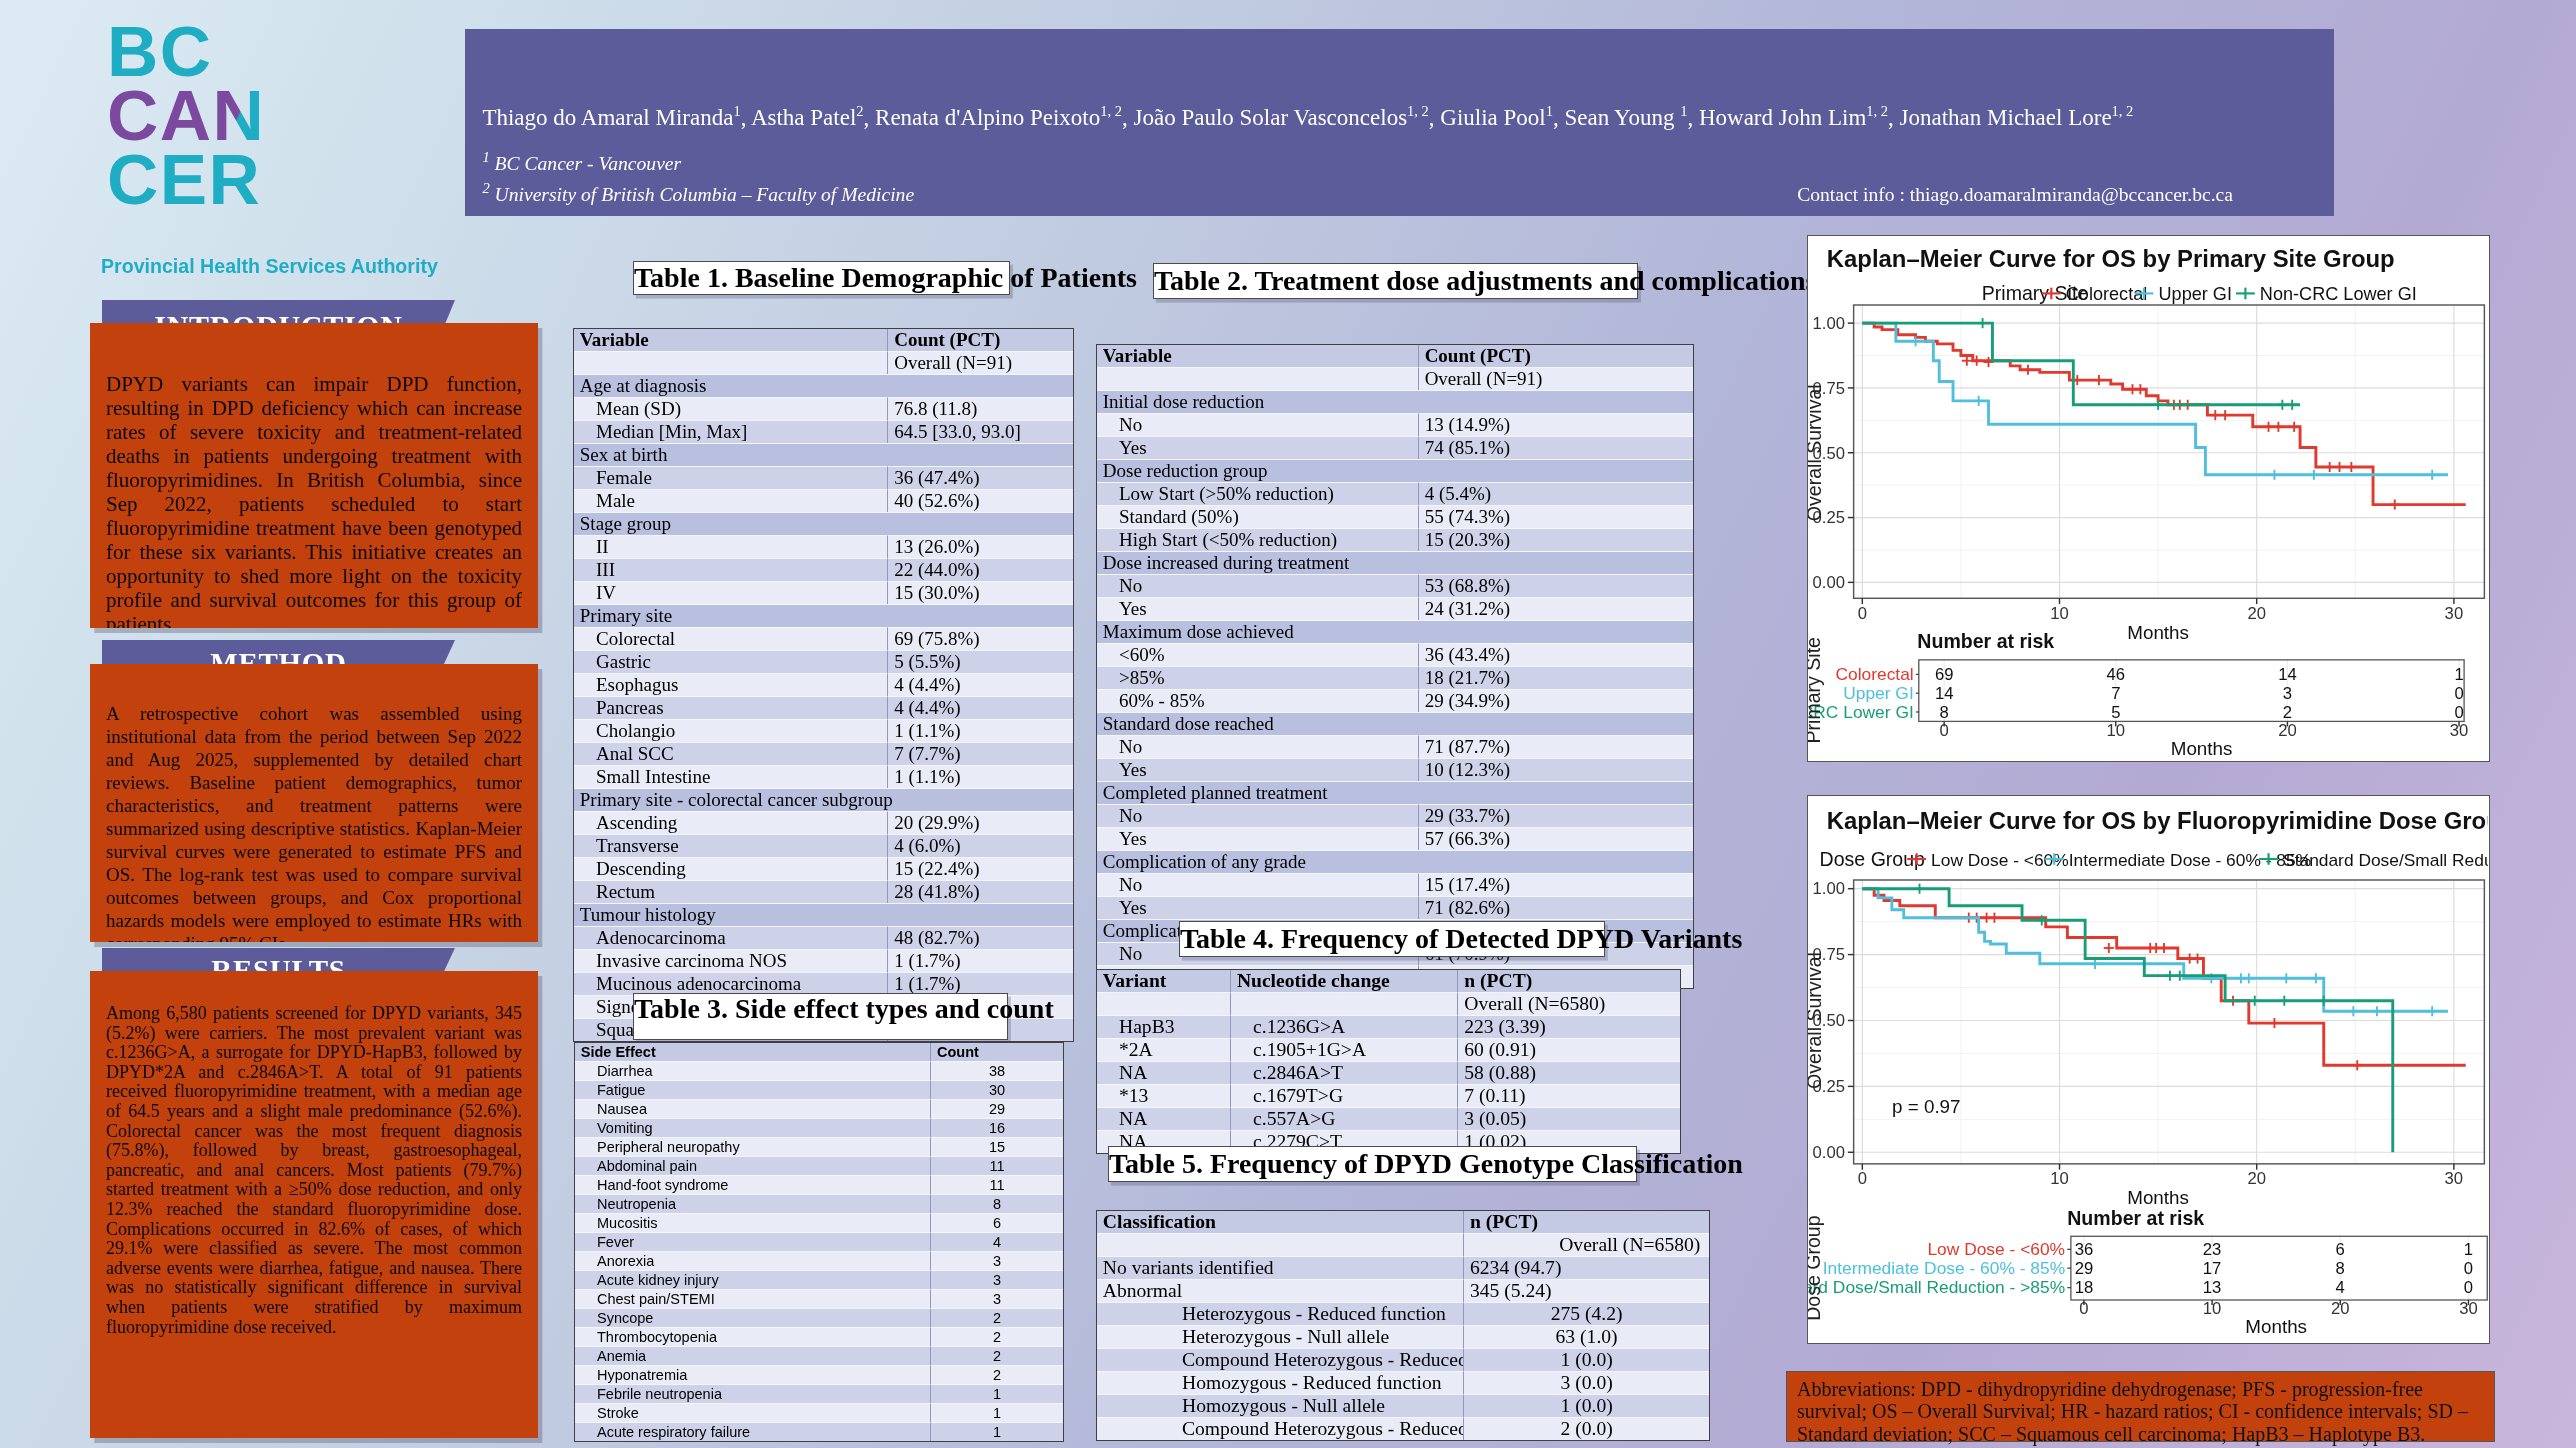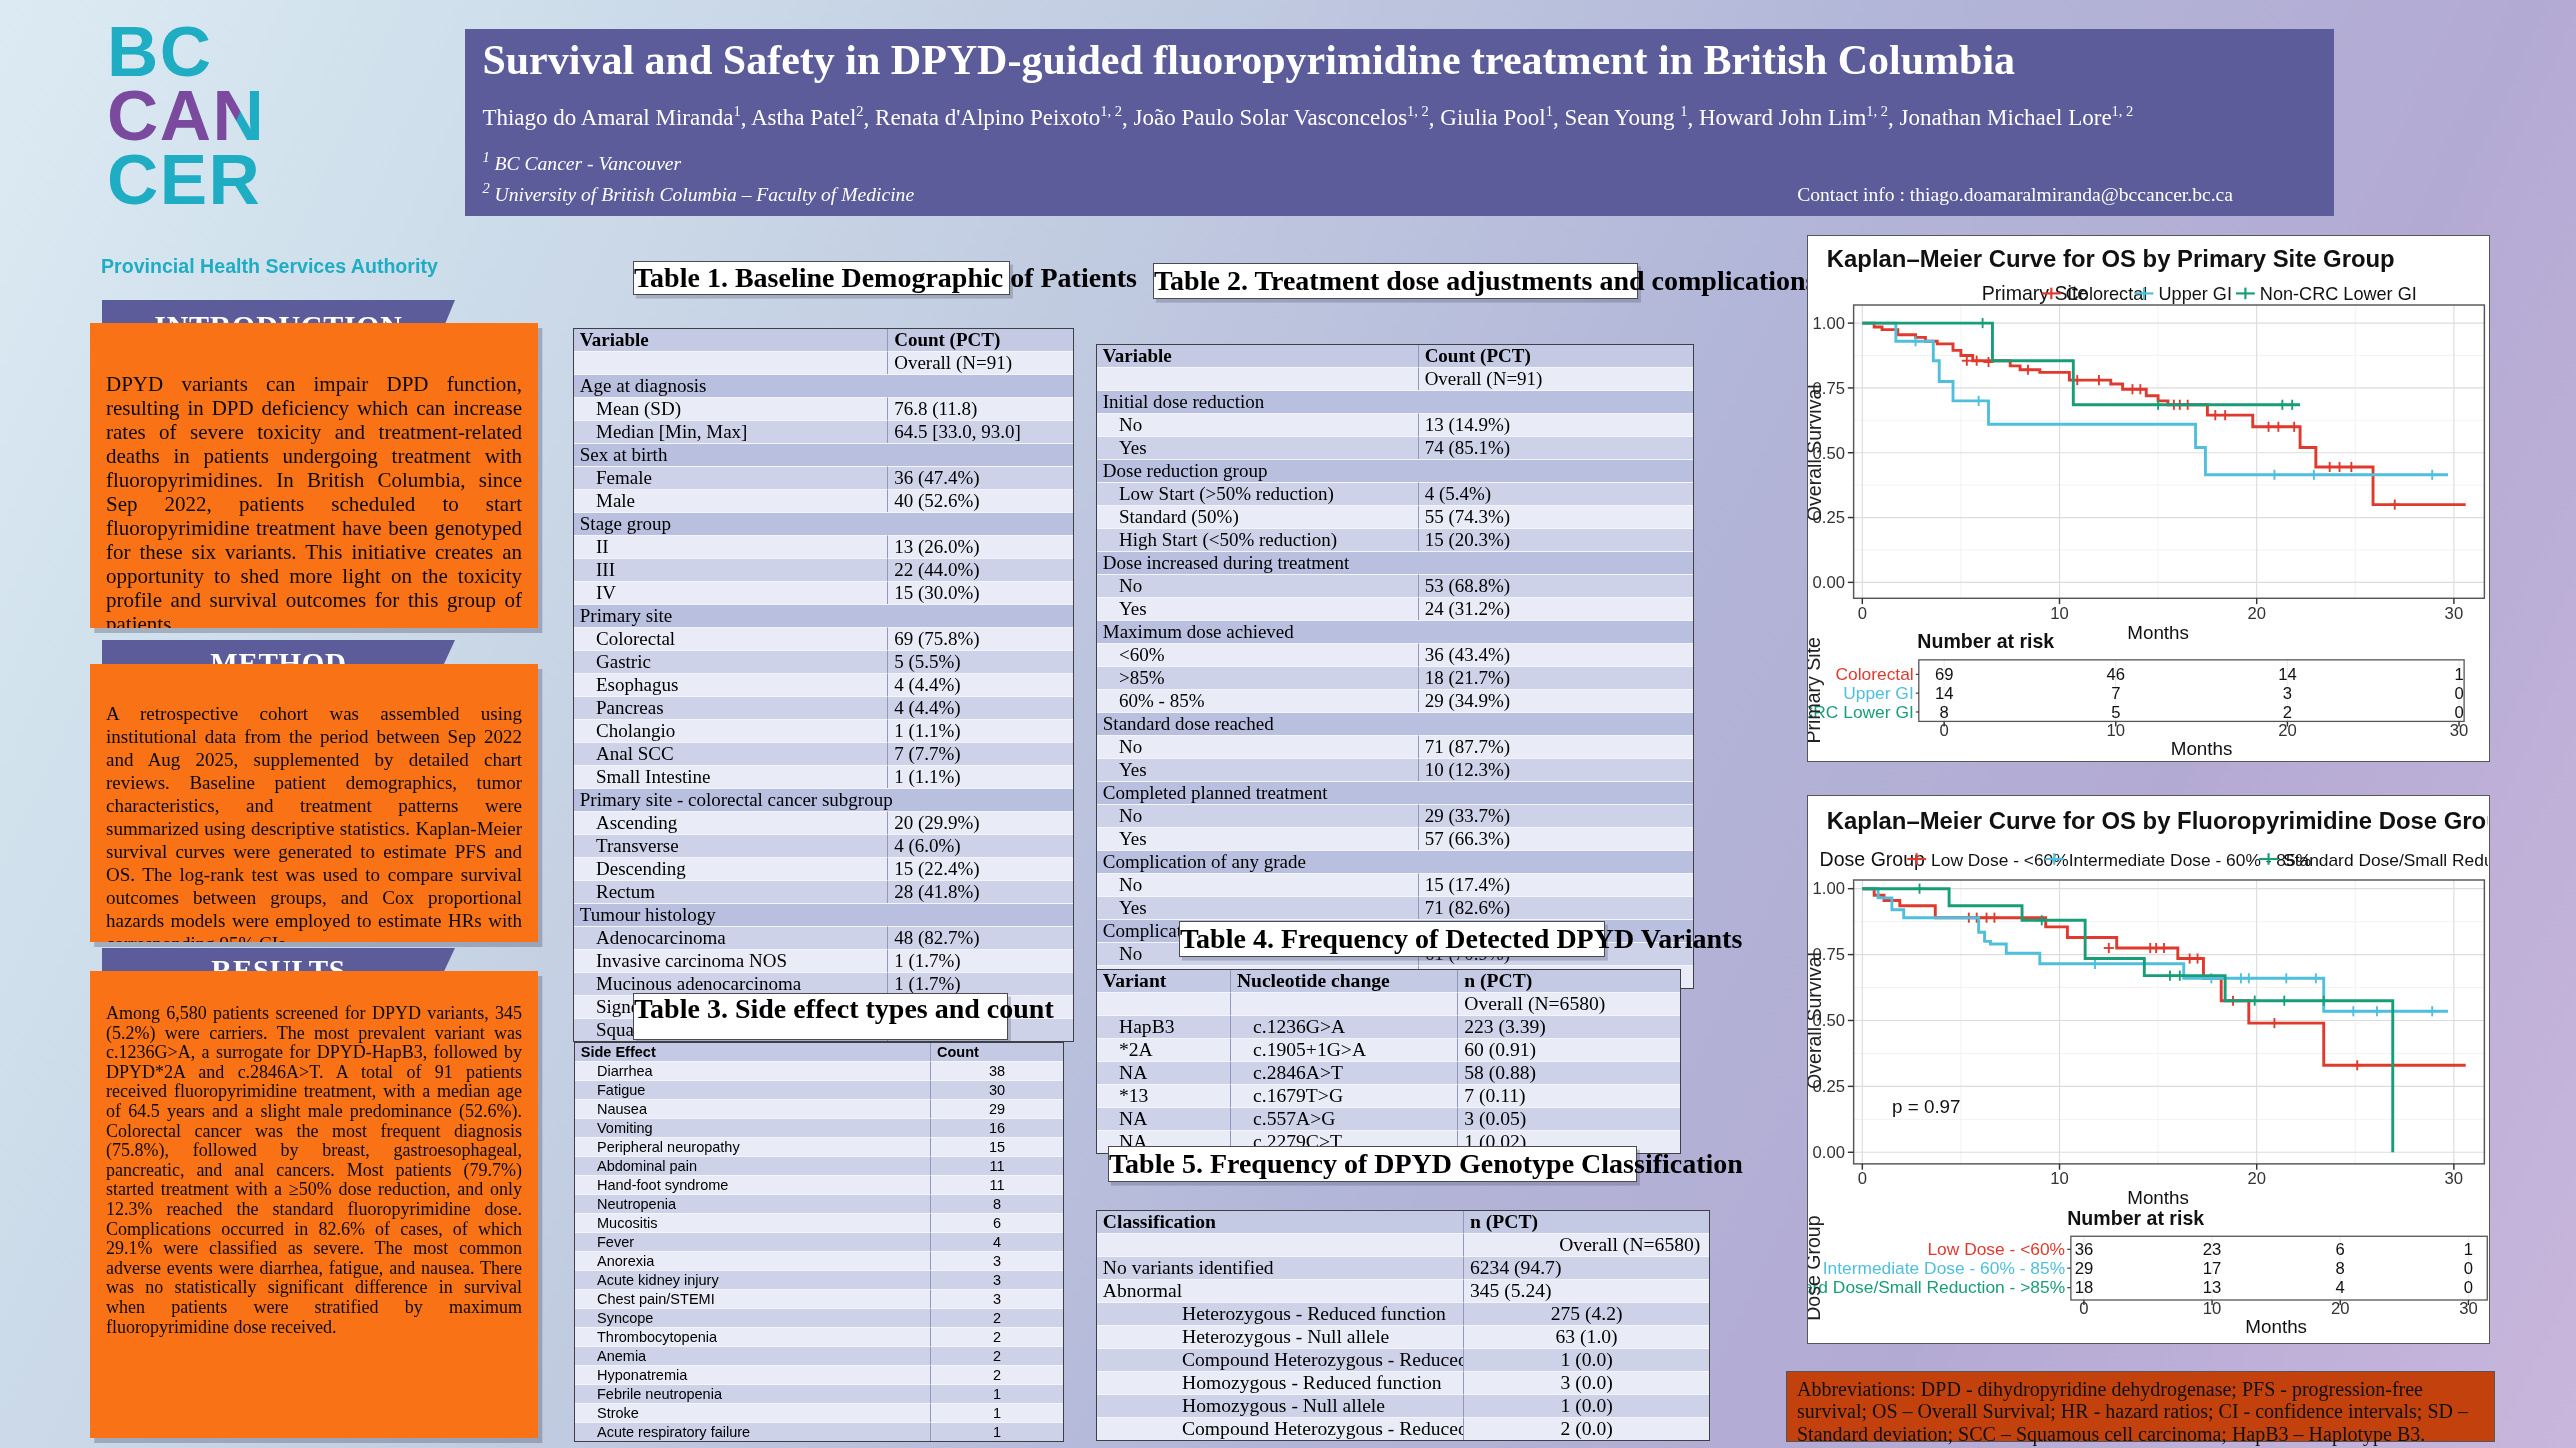--- a/index.html
+++ b/index.html
@@ -25,21 +25,21 @@
   .affil{font-style:italic;font-size:19.6px;}
   .affil1{left:17.4px;top:120px;} .affil2{left:17.4px;top:151px;}
   .contact{right:101px;top:155px;font-size:19.6px;}
 
   
   .banner{left:102px;width:353px;background:#5b5c99;color:#fff;text-align:center;
           font-weight:bold;letter-spacing:0.7px;clip-path:polygon(0 0,100% 0,94% 100%,0 100%);}
   .b-intro{top:300px;height:51px;font-size:30px;line-height:51px;}
   .b-method{top:640px;height:46px;font-size:29px;line-height:46px;}
   .b-results{top:948px;height:45px;font-size:29px;line-height:45px;}
-  .panel{left:90px;width:448px;background:#f97316;box-shadow:4.3px 5px 0 rgba(60,60,90,0.30);
+  .panel{left:90px;width:448px;background:#c2410c;box-shadow:4.3px 5px 0 rgba(60,60,90,0.30);
          box-sizing:border-box;overflow:hidden;}
   .p-intro{top:323px;height:305px;padding:49px 16px 0 16px;}
   .p-method{top:664px;height:278px;padding:38px 16px 0 16px;}
   .p-results{top:971px;height:467px;padding:33px 16px 0 16px;}
   .ptext{text-align:justify;color:#0a0a0a;}
   .p-intro .ptext{font-size:21px;line-height:24px;}
   .p-method .ptext{font-size:19px;line-height:23px;}
   .p-results .ptext{font-size:18px;line-height:19.6px;}
 
   
@@ -88,21 +88,20 @@
 <body>
 
 <div class="abs logo">
   <div><span class="teal">BC</span></div>
   <div><span class="purp">C</span><span class="purp">A</span><span class="nsplit">N</span></div>
   <div><span class="teal">CER</span></div>
 </div>
 <div class="abs tagline">Provincial Health Services Authority</div>
 
 <div class="abs hdr">
-  <div class="abs hdr-title">Survival and Safety in DPYD-guided fluoropyrimidine treatment in British Columbia</div>
   <div class="abs hdr-authors">Thiago do Amaral Miranda<sup>1</sup>, Astha Patel<sup>2</sup>, Renata d'Alpino Peixoto<sup>1, 2</sup>, João Paulo Solar Vasconcelos<sup>1, 2</sup>, Giulia Pool<sup>1</sup>, Sean Young <sup>1</sup>, Howard John Lim<sup>1, 2</sup>, Jonathan Michael Lore<sup>1, 2</sup></div>
   <div class="abs affil affil1"><sup>1</sup> BC Cancer - Vancouver</div>
   <div class="abs affil affil2"><sup>2</sup> University of British Columbia – Faculty of Medicine</div>
   <div class="abs contact">Contact info : thiago.doamaralmiranda@bccancer.bc.ca</div>
 </div>
 
 <div class="abs banner b-intro">INTRODUCTION</div>
 <div class="abs panel p-intro">
   <div class="ptext">DPYD variants can impair DPD function, resulting in DPD deficiency which can increase rates of severe toxicity and treatment-related deaths in patients undergoing treatment with fluoropyrimidines. In British Columbia, since Sep 2022, patients scheduled to start fluoropyrimidine treatment have been genotyped for these six variants. This initiative creates an opportunity to shed more light on the toxicity profile and survival outcomes for this group of patients.</div>
 </div>

